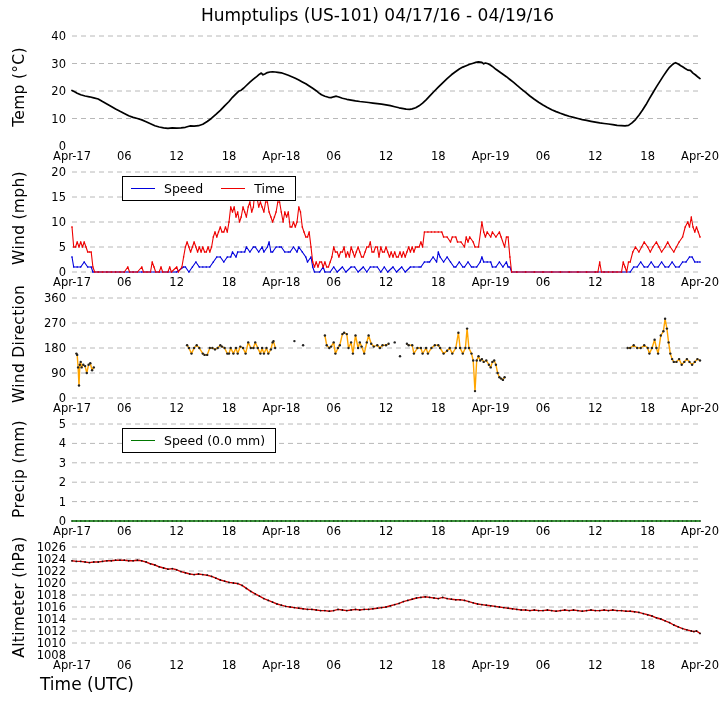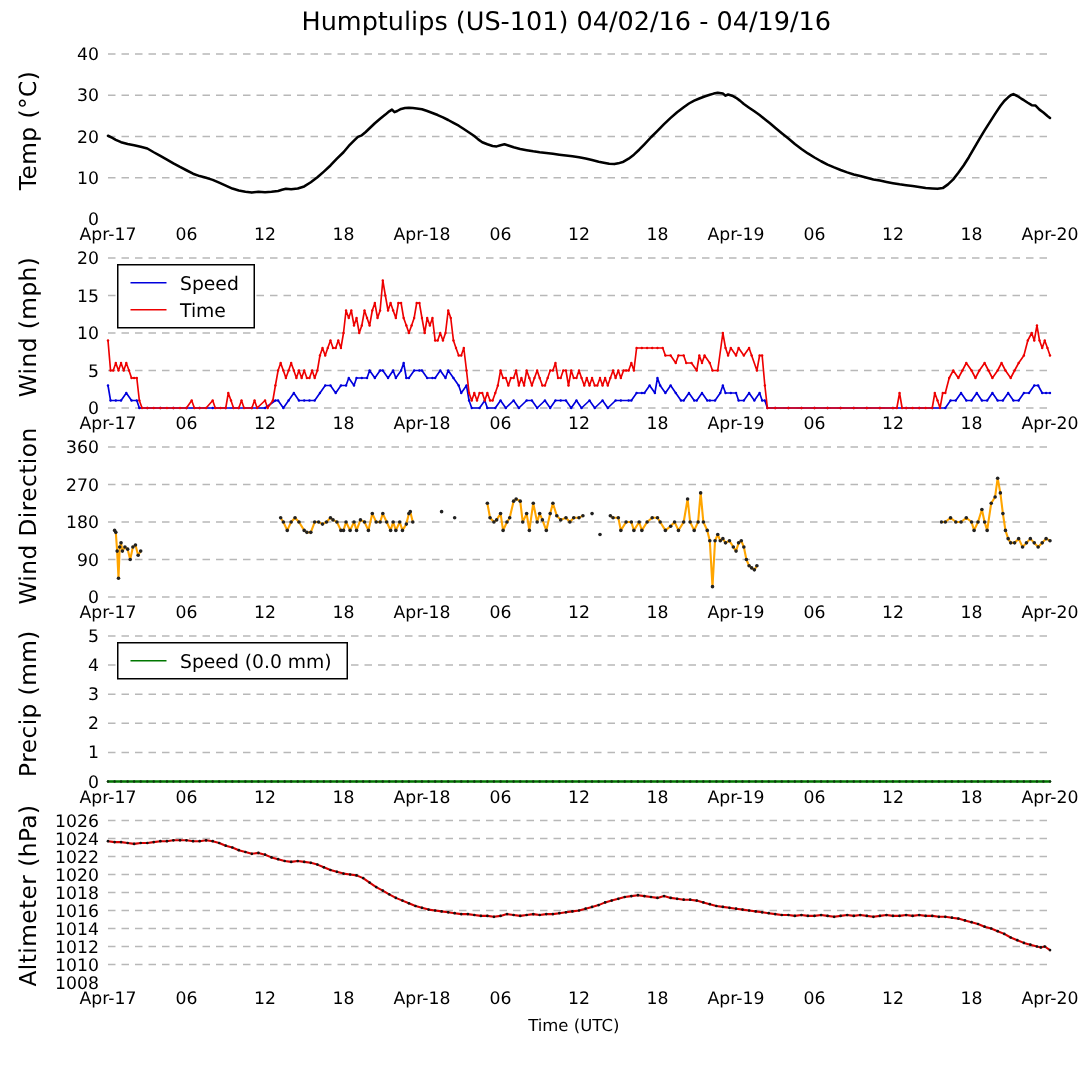--- a/index.html
+++ b/index.html
@@ -3,30 +3,30 @@
 <meta charset="utf-8">
 <style>
   html,body{margin:0;padding:0;background:#ffffff;}
   body{width:725px;font-family:"DejaVu Sans","Liberation Sans",sans-serif;color:#000;}
   .fig{width:725px;padding-top:2px;}
   .fig-title{text-align:center;font-size:17px;padding-left:30px;height:26px;line-height:26px;}
   .chart{position:relative;width:725px;}
   .chart svg{display:block;}
   .ylabel{position:absolute;top:0;bottom:18px;left:0;width:38px;display:flex;align-items:center;justify-content:center;pointer-events:none;}
   .ylabel span{transform:rotate(-90deg);white-space:nowrap;font-size:15.5px;letter-spacing:.3px;}
-  .legend{position:absolute;background:#fff;border:1.5px solid #000;padding:4px 10px 4px 8px;display:flex;flex-direction:column;gap:3px;z-index:2;}
+  .legend{position:absolute;background:#fff;border:1.5px solid #000;padding:4px 10px 4px 8px;display:flex;gap:18px;z-index:2;margin-left:44px;}
   .legend-item{display:flex;align-items:center;gap:9px;font-size:12.5px;line-height:15px;}
   .legend-item .sample{width:24px;height:0;border-top:1.8px solid #000;}
-  .xlabel{text-align:center;font-size:11px;padding-left:40px;height:24px;line-height:22px;}
+  .xlabel{font-size:17px;padding-left:40px;height:24px;line-height:22px;}
 </style>
 </head>
 <body>
 
 <div class="fig">
-  <div class="fig-title">Humptulips (US-101) 04/02/16 - 04/19/16</div>
+  <div class="fig-title">Humptulips (US-101) 04/17/16 - 04/19/16</div>
 
   <div class="chart">
     <div class="ylabel">
         <span>Temp (°C)</span>
       </div>
     <div>
         <svg width="725" height="136" viewBox="0 0 725 136">
           <text x="66" y="122" text-anchor="end" font-size="11.5" font-family="DejaVu Sans, Liberation Sans, sans-serif">0</text>
           <line x1="72" x2="700" y1="90.5" y2="90.5" stroke="#b8b8b8" stroke-width="1" stroke-dasharray="5 4"></line>
           <text x="66" y="94.5" text-anchor="end" font-size="11.5" font-family="DejaVu Sans, Liberation Sans, sans-serif">10</text>

